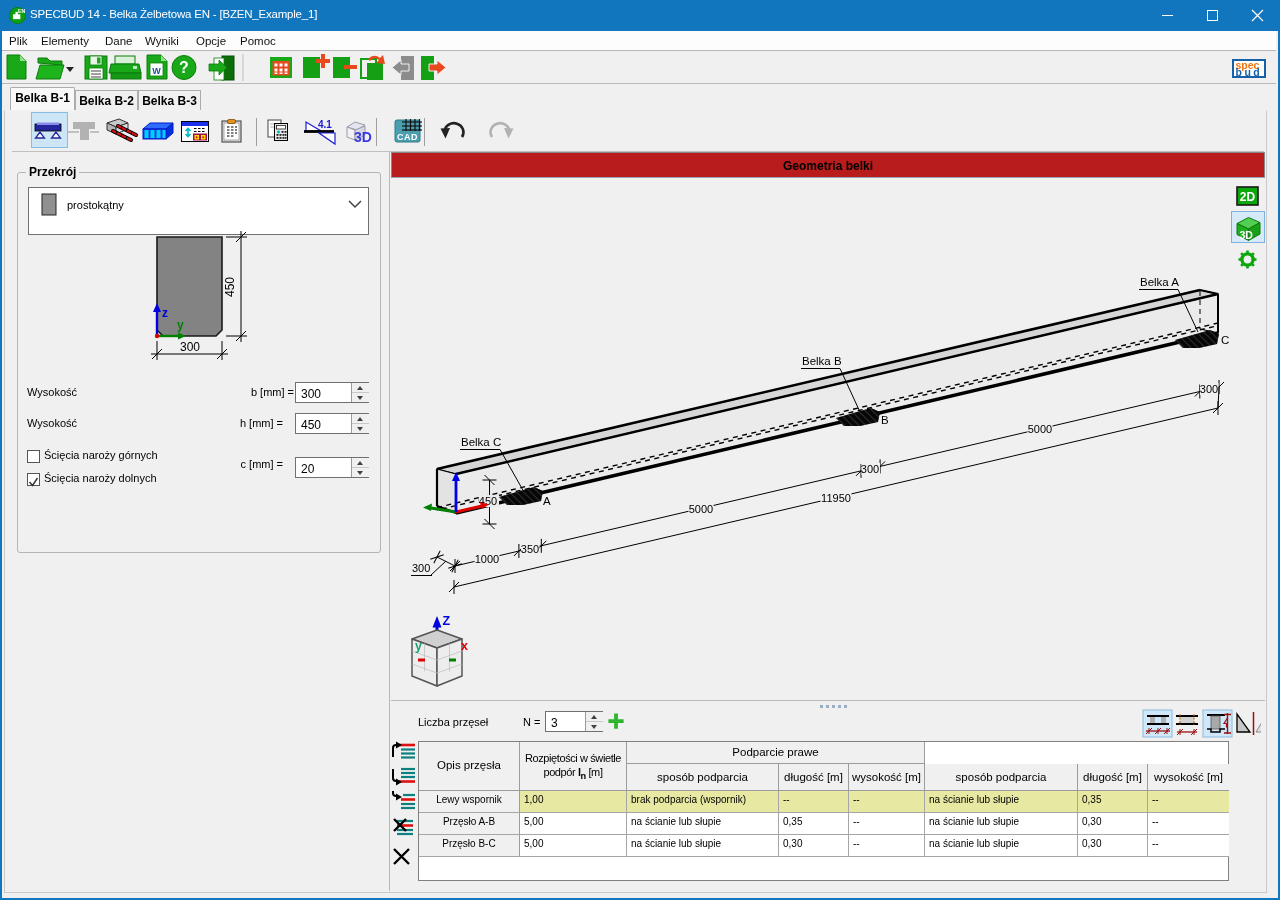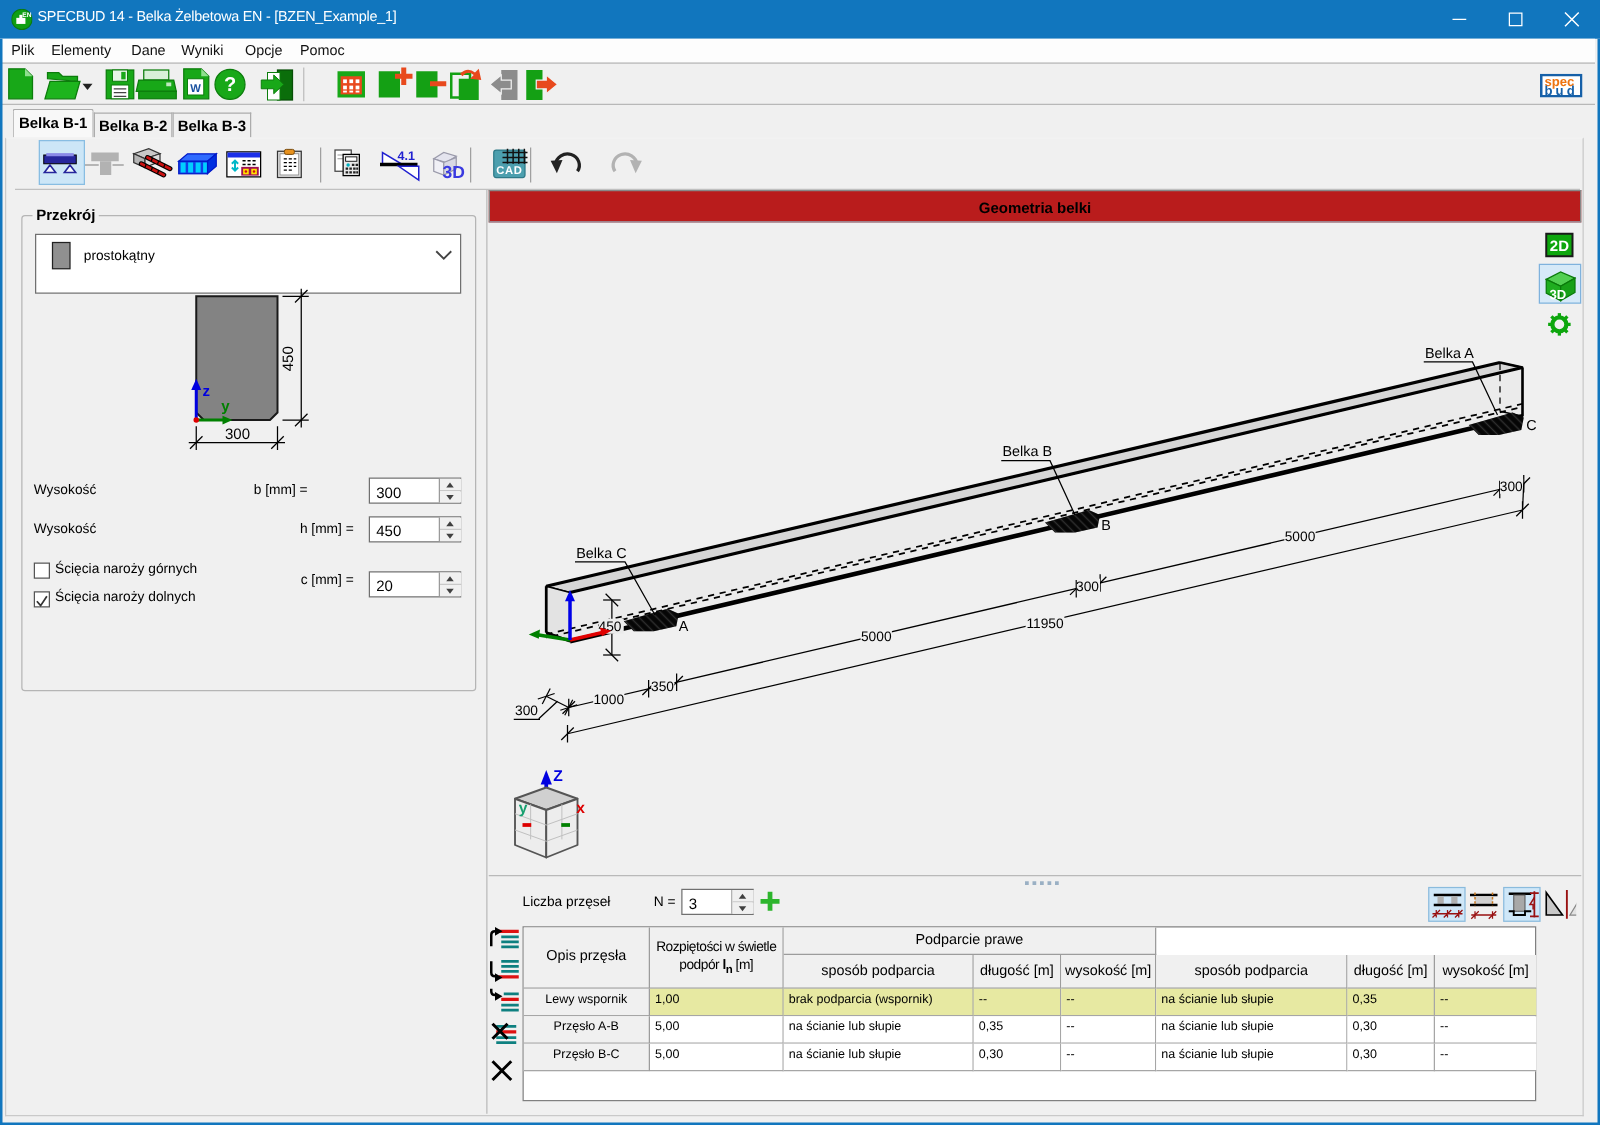--- a/index.html
+++ b/index.html
@@ -350,21 +350,21 @@
     <line x1="157" y1="336" x2="157" y2="309" stroke="#0000e0" stroke-width="2.4"></line>
     <path d="M157,303 l-4,9 h8 z" fill="#0000e0"></path>
     <text x="162" y="317" font-size="12" font-weight="bold" fill="#0000e0">z</text>
     <line x1="157" y1="336" x2="180" y2="336" stroke="#008000" stroke-width="2.4"></line>
     <path d="M186,336 l-8,-3.5 v7 z" fill="#008000"></path>
     <text x="177" y="329" font-size="12" font-weight="bold" fill="#008000">y</text>
     <circle cx="157" cy="336" r="2.2" fill="#dd0000"></circle>
   </svg>
 
   <div class="lbl" style="left:23px; top:276px;">Wysokość</div>
-  <div class="lbl" style="left:199px; top:276px; width:80px; text-align:left;">b [mm] =</div>
+  <div class="lbl" style="left:210px; top:276px; width:80px; text-align:right;">b [mm] =</div>
   <div class="spin" style="left:291px; top:272px;">
         <div class="val">300</div>
         <div class="btns">
           <div class="up"></div>
           <div class="dn"></div>
         </div>
       </div>
   <div class="lbl" style="left:23px; top:307px;">Wysokość</div>
   <div class="lbl" style="left:199px; top:307px; width:80px; text-align:right;">h [mm] =</div>
   <div class="spin" style="left:291px; top:303px;">

